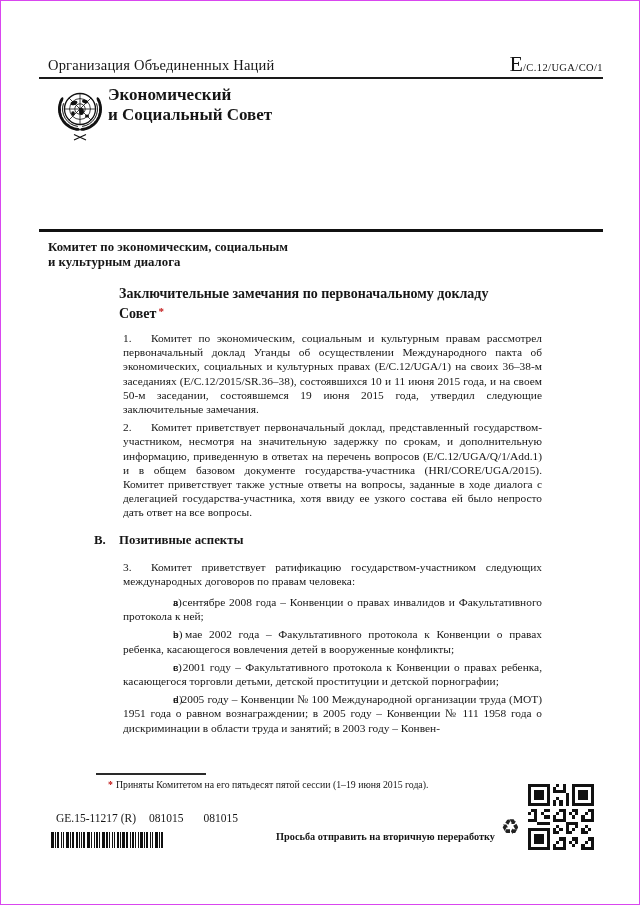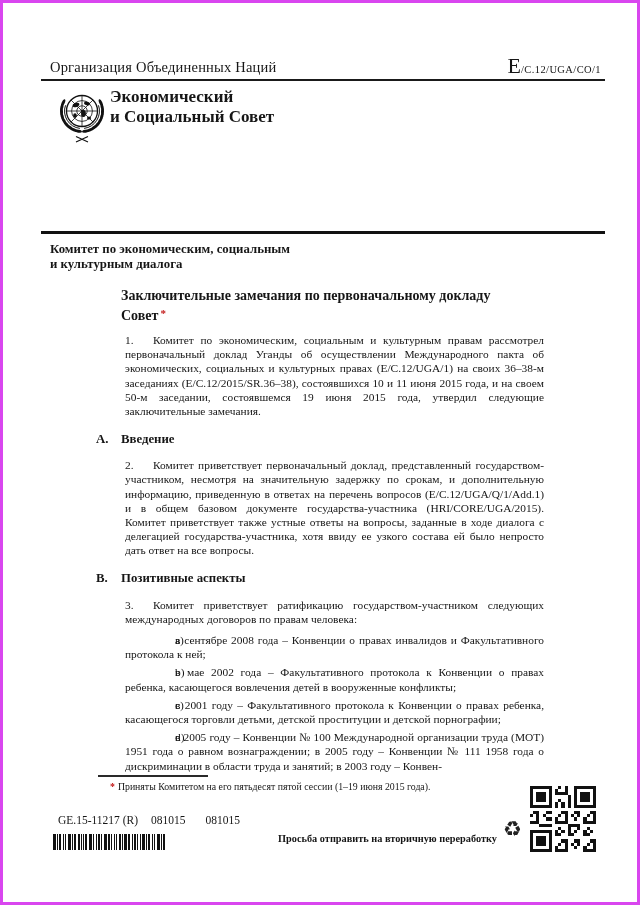--- a/index.html
+++ b/index.html
@@ -1,20 +1,20 @@
 <!DOCTYPE html>
 <html lang="ru"><head>
 <meta charset="utf-8">
 <style>
   * { margin:0; padding:0; box-sizing:border-box; }
   html,body { background:#ffffff; }
   .page {
     position:relative; width:640px; height:905px; background:#fff;
     font-family:"Liberation Serif","DejaVu Serif",serif; color:#161616;
-    border:3px solid #d946ef; overflow:hidden;
+    border:1px solid #d946ef; overflow:hidden;
   }
   
   .org-name { position:absolute; left:47px; top:56px; font-size:14.5px; letter-spacing:.2px; }
   .doc-symbol { position:absolute; right:36px; top:50px; white-space:nowrap; }
   .doc-symbol .big { font-size:22px; }
   .doc-symbol .small { font-size:10.5px; letter-spacing:.4px; }
   .rule-top { position:absolute; left:38px; width:564px; top:76px; height:2px; background:#1a1a1a; }
   .emblem { position:absolute; left:52px; top:84px; width:54px; height:58px; }
   .council { position:absolute; left:107px; top:84px; font-weight:bold; font-size:17px; line-height:19.5px; }
   .distr { position:absolute; left:413px; top:88px; font-size:11.5px; line-height:15px; }
@@ -106,21 +106,20 @@
   </div>
 
   <div class="title">
     <div>Заключительные замечания по первоначальному докладу</div>
     <div><span>Совет</span><span class="fn-marker">*</span></div>
   </div>
 
   <div class="body-col">
     <p><span class="num">1.</span><span>Комитет по экономическим, социальным и культурным правам рассмотрел первоначальный доклад Уганды об осуществлении Международного пакта об экономических, социальных и культурных правах (E/C.12/UGA/1) на своих 36–38-м заседаниях (E/C.12/2015/SR.36–38), состоявшихся 10 и 11 июня 2015 года, и на своем 50-м заседании, состоявшемся 19 июня 2015 года, утвердил следующие заключительные замечания.</span></p>
 
-    <h2 id="sect-a" class="sect"><span class="letter">A.</span><span>Введение</span></h2>
 
     <p><span class="num">2.</span><span>Комитет приветствует первоначальный доклад, представленный государством-участником, несмотря на значительную задержку по срокам, и дополнительную информацию, приведенную в ответах на перечень вопросов (E/C.12/UGA/Q/1/Add.1) и в общем базовом документе государства-участника (HRI/CORE/UGA/2015). Комитет приветствует также устные ответы на вопросы, заданные в ходе диалога с делегацией государства-участника, хотя ввиду ее узкого состава ей было непросто дать ответ на все вопросы.</span></p>
 
     <h2 id="sect-b" class="sect"><span class="letter">B.</span><span>Позитивные аспекты</span></h2>
 
     <p><span class="num">3.</span><span>Комитет приветствует ратификацию государством-участником следующих международных договоров по правам человека:</span></p>
 
     <p id="item-a" class="item"><span class="letter">a)</span><span>в сентябре 2008 года – Конвенции о правах инвалидов и Факультативного протокола к ней;</span></p>
     <p class="item"><span class="letter">b)</span><span>в мае 2002 года – Факультативного протокола к Конвенции о правах ребенка, касающегося вовлечения детей в вооруженные конфликты;</span></p>
     <p class="item"><span class="letter">c)</span><span>в 2001 году – Факультативного протокола к Конвенции о правах ребенка, касающегося торговли детьми, детской проституции и детской порнографии;</span></p>

